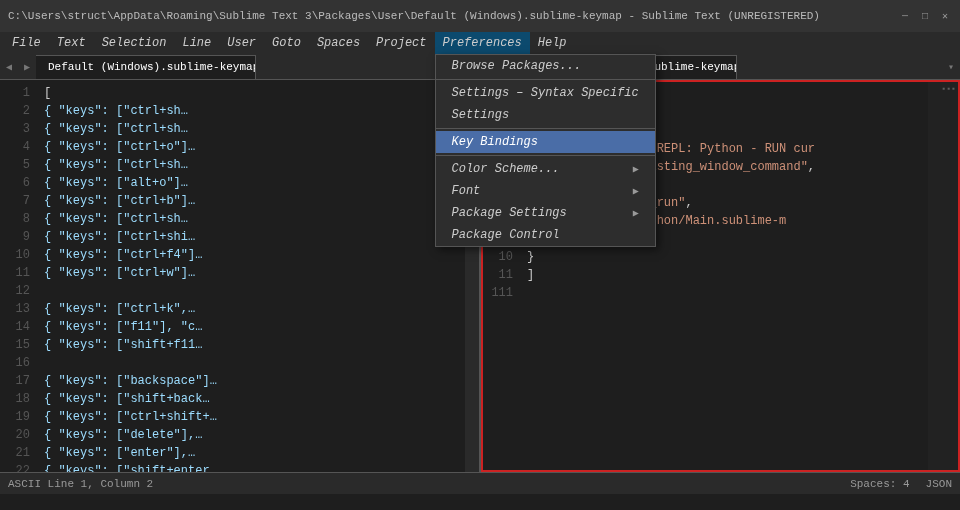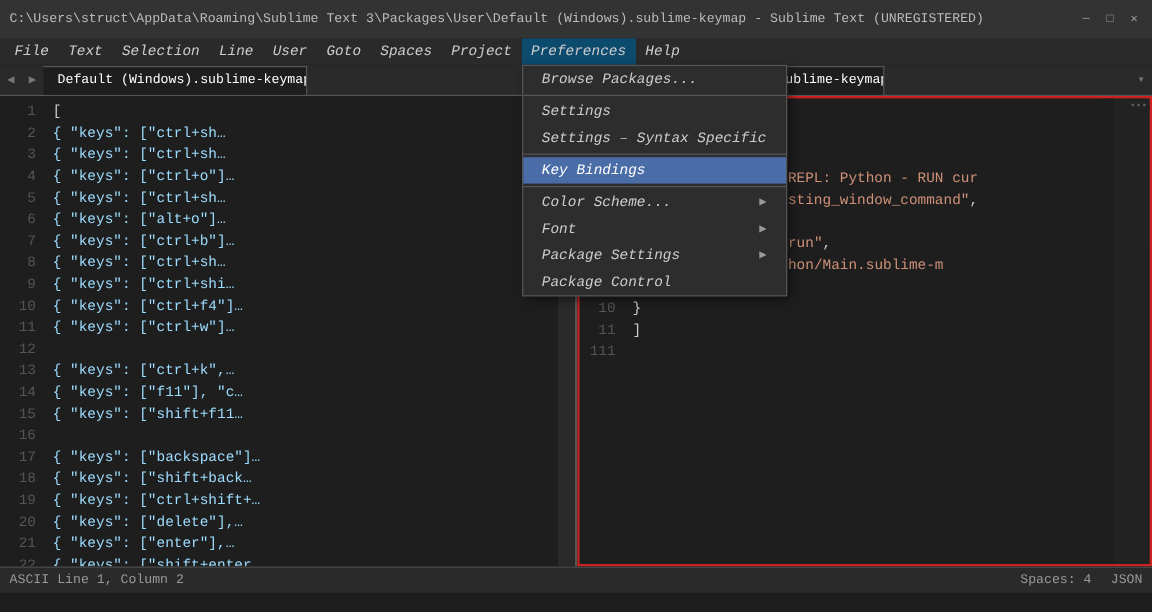--- a/index.html
+++ b/index.html
@@ -214,22 +214,22 @@
   <span class="menu-item">Line</span>
   <span class="menu-item">User</span>
   <span class="menu-item">Goto</span>
   <span class="menu-item">Spaces</span>
   <span class="menu-item">Project</span>
   <span class="menu-item active" style="background:#0c4a6e; position:relative;">Preferences
     
     <div class="dropdown" style="left:0; top:22px;">
       <div class="dropdown-item">Browse Packages...</div>
       <div class="dropdown-separator"></div>
+      <div class="dropdown-item">Settings – Syntax Specific</div>
       <div class="dropdown-item">Settings</div>
-      <div class="dropdown-item">Settings – Syntax Specific</div>
       <div class="dropdown-separator"></div>
       <div class="dropdown-item highlighted">Key Bindings</div>
       <div class="dropdown-separator"></div>
       <div class="dropdown-item">Color Scheme... <span class="dropdown-arrow">▶</span></div>
       <div class="dropdown-item">Font <span class="dropdown-arrow">▶</span></div>
       <div class="dropdown-item">Package Settings <span class="dropdown-arrow">▶</span></div>
       <div class="dropdown-item">Package Control</div>
     </div>
   </span>
   <span class="menu-item">Help</span>

